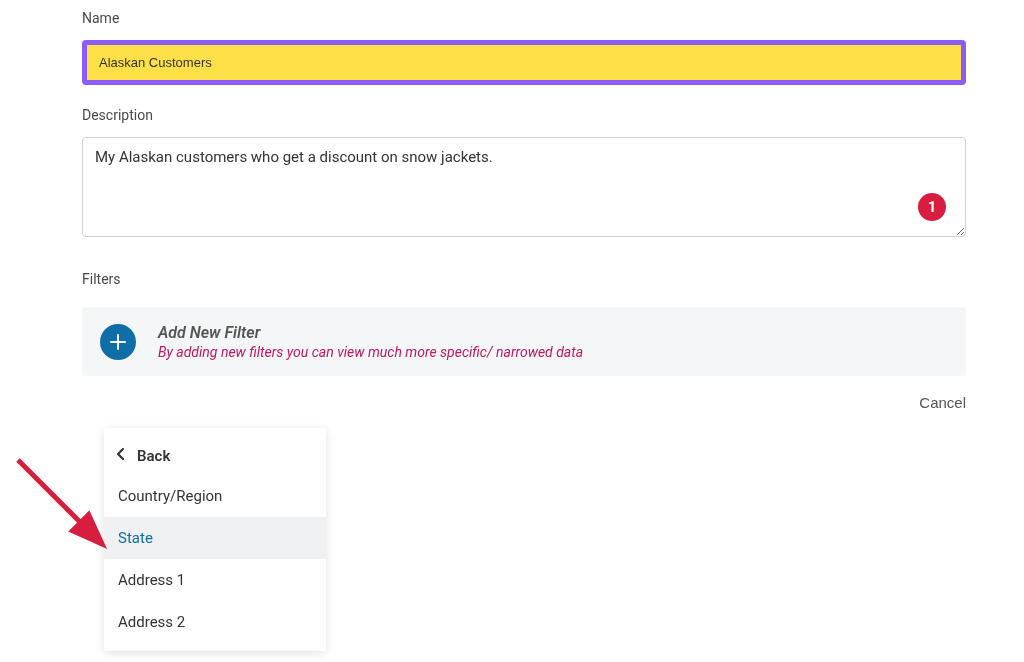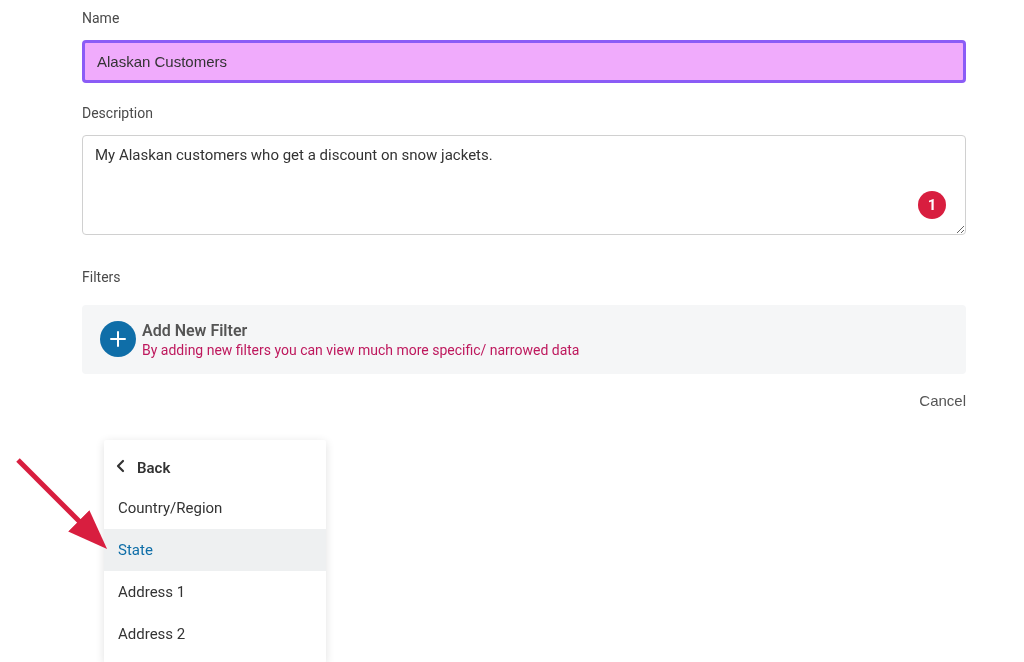--- a/index.html
+++ b/index.html
@@ -21,25 +21,25 @@
     }
     .label {
       display: block;
       font-size: 14px;
       color: #4a4a4a;
       margin-bottom: 14px;
     }
     .text-input {
       width: 100%;
       padding: 10px 12px;
-      font-size: 15px;
-      border: 3px solid #8b5cf6;
-      border-radius: 4px;
-      color: #333;
-      background: #f0abfc;
+      font-size: 13px;
+      border: 5px solid #8b5cf6;
+      border-radius: 4px;
+      color: #333;
+      background: #fde047;
     }
     .textarea-wrap {
       position: relative;
     }
     .textarea {
       width: 100%;
       min-height: 100px;
       padding: 10px 12px;
       font-size: 15px;
       border: 1px solid #d0d0d0;
@@ -68,23 +68,24 @@
       font-size: 14px;
       color: #4a4a4a;
       margin-bottom: 20px;
       margin-top: 30px;
     }
     .add-filter-panel {
       background: #f5f6f7;
       border-radius: 4px;
       padding: 16px 18px;
       display: flex;
-      align-items: flex-start;
-      gap: 6px;
+      align-items: center;
+      gap: 22px;
       margin-bottom: 18px;
+      font-style: italic;
     }
     .plus-circle {
       width: 36px;
       height: 36px;
       border-radius: 50%;
       background: #0f6ea8;
       color: #fff;
       display: flex;
       align-items: center;
       justify-content: center;
@@ -121,21 +122,21 @@
       border: none;
       border-radius: 4px;
       font-size: 16px;
       font-weight: 600;
       padding: 12px 24px;
       cursor: pointer;
     }
     .dropdown {
       position: absolute;
       left: 104px;
-      top: 440px;
+      top: 428px;
       width: 222px;
       background: #fff;
       box-shadow: 0 2px 10px rgba(0,0,0,0.12);
       border-radius: 2px;
       padding-top: 8px;
       padding-bottom: 8px;
     }
     .dropdown-back {
       display: flex;
       align-items: center;

